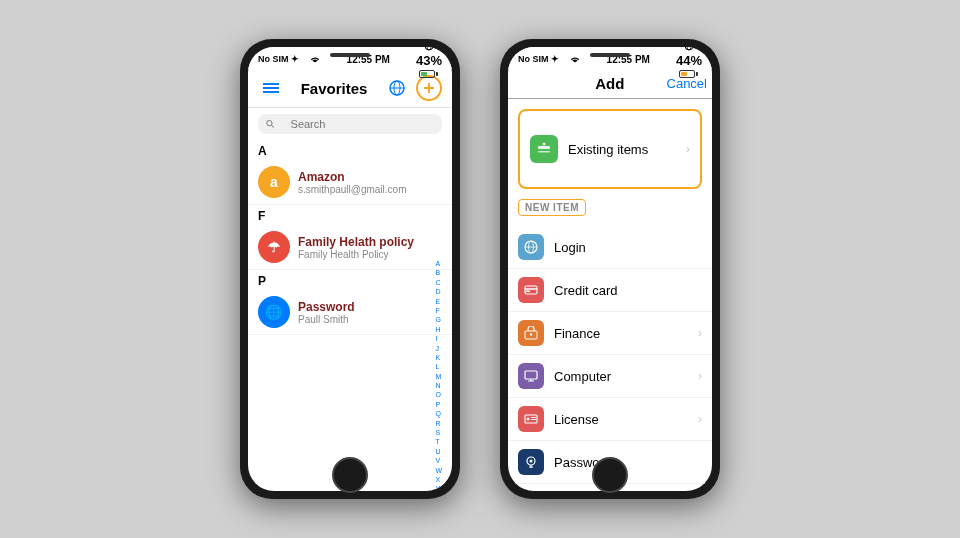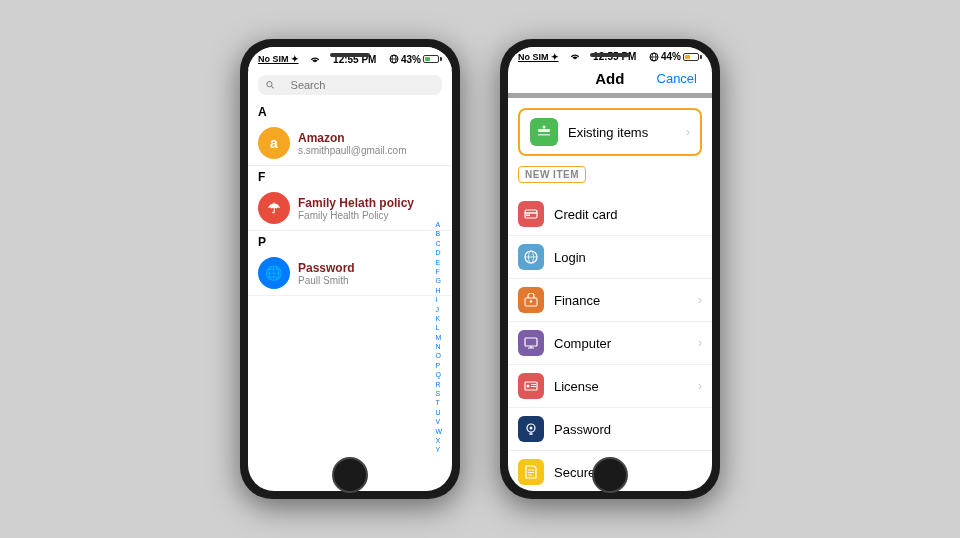--- a/index.html
+++ b/index.html
@@ -65,23 +65,23 @@
       display: flex;
       justify-content: space-between;
       align-items: center;
       padding: 4px 10px 2px;
       font-size: 9px;
       font-weight: 600;
       color: #000;
       background: #fff;
       height: 22px;
     }
-    .status-left { display: flex; gap: 10px; align-items: center; text-decoration: underline; }
+    .status-left { display: flex; gap: 10px; align-items: center; }
     .status-center { font-size: 10px; font-weight: 600; }
-    .status-right { display: flex; gap: 2px; align-items: center; font-size: 10px; }
+    .status-right { display: flex; gap: 2px; align-items: center; font-size: 13px; flex-direction: column; }
     .battery {
       display: inline-flex;
       align-items: center;
       gap: 1px;
     }
     .battery-body {
       width: 16px;
       height: 8px;
       border: 1px solid #333;
       border-radius: 2px;
@@ -193,41 +193,41 @@
       color: #007aff;
       line-height: 1.2;
       cursor: pointer;
     }
 
     
     .nav-bar-2 {
       display: flex;
       align-items: center;
       justify-content: space-between;
-      padding: 6px 15px;
-      border-bottom: 5px solid #a3a3a3;
+      padding: 6px 5px;
+      border-bottom: 1px solid #a3a3a3;
       gap: 23px;
     }
     .nav-title-2 {
       font-size: 15px;
       font-weight: 600;
       color: #000;
     }
     .nav-cancel {
       font-size: 13px;
       color: #007aff;
       cursor: pointer;
     }
     .existing-item-row {
       display: flex;
       align-items: center;
       margin: 10px 10px 4px;
       border: 2px solid #f5a623;
       border-radius: 8px;
-      padding: 8px 10px;
+      padding: 24px 10px;
       cursor: pointer;
       background: #fff;
     }
     .existing-icon {
       width: 28px;
       height: 28px;
       border-radius: 6px;
       background: #4cba55;
       display: flex;
       align-items: center;
@@ -310,20 +310,45 @@
           <span>43%</span>
           <div class="battery">
             <div class="battery-body">
               <div class="battery-fill" style="width:43%;background:#4cba55;"></div>
             </div>
             <div class="battery-tip"></div>
           </div>
         </div>
       </div>
 
+      <div class="nav-bar">
+        <div class="icon-btn">
+          <svg width="16" height="12" viewBox="0 0 16 12">
+            <line x1="0" y1="2" x2="16" y2="2" stroke="#007aff" stroke-width="2"></line>
+            <line x1="0" y1="6" x2="16" y2="6" stroke="#007aff" stroke-width="2"></line>
+            <line x1="0" y1="10" x2="16" y2="10" stroke="#007aff" stroke-width="2"></line>
+          </svg>
+        </div>
+        <div class="nav-title">Favorites</div>
+        <div class="nav-icons">
+          <div class="icon-btn">
+            <svg width="16" height="16" viewBox="0 0 16 16">
+              <circle cx="8" cy="8" r="7" fill="none" stroke="#007aff" stroke-width="1.5"></circle>
+              <ellipse cx="8" cy="8" rx="3" ry="7" fill="none" stroke="#007aff" stroke-width="1"></ellipse>
+              <line x1="1" y1="8" x2="15" y2="8" stroke="#007aff" stroke-width="1"></line>
+            </svg>
+          </div>
+          <div class="icon-btn icon-btn-plus">
+            <svg width="12" height="12" viewBox="0 0 12 12">
+              <line x1="6" y1="1" x2="6" y2="11" stroke="#f5a623" stroke-width="2"></line>
+              <line x1="1" y1="6" x2="11" y2="6" stroke="#f5a623" stroke-width="2"></line>
+            </svg>
+          </div>
+        </div>
+      </div>
 
       <div class="search-bar">
         <svg width="10" height="10" viewBox="0 0 10 10">
           <circle cx="4" cy="4" r="3" fill="none" stroke="#888" stroke-width="1.2"></circle>
           <line x1="6.5" y1="6.5" x2="9" y2="9" stroke="#888" stroke-width="1.2"></line>
         </svg>
         <input type="text" readonly="" placeholder="Search" style="">
       </div>
 
       <div style="flex:1;overflow:hidden;position:relative;">
@@ -441,39 +466,39 @@
         <span class="chevron">›</span>
       </div>
 
       <div class="new-item-section">
         <span class="new-item-badge">NEW ITEM</span>
       </div>
 
       <div>
 
         <div class="menu-item">
+          <div class="menu-icon" style="background:#5ba4cf;">
+            <svg width="14" height="14" viewBox="0 0 14 14">
+              <circle cx="7" cy="7" r="6" fill="none" stroke="#fff" stroke-width="1.2"></circle>
+              <ellipse cx="7" cy="7" rx="2.5" ry="6" fill="none" stroke="#fff" stroke-width="0.8"></ellipse>
+              <line x1="1" y1="7" x2="13" y2="7" stroke="#fff" stroke-width="0.8"></line>
+            </svg>
+          </div>
+          <span class="menu-label">Login</span>
+        </div>
+
+        <div class="menu-item">
           <div class="menu-icon" style="background:#e05757;">
             <svg width="14" height="10" viewBox="0 0 14 10">
               <rect x="1" y="1" width="12" height="8" rx="1.5" fill="none" stroke="#fff" stroke-width="1.2"></rect>
               <line x1="1" y1="4" x2="13" y2="4" stroke="#fff" stroke-width="1.5"></line>
               <rect x="2" y="5.5" width="4" height="1.5" rx="0.5" fill="#fff"></rect>
             </svg>
           </div>
           <span class="menu-label">Credit card</span>
-        </div>
-
-        <div class="menu-item">
-          <div class="menu-icon" style="background:#5ba4cf;">
-            <svg width="14" height="14" viewBox="0 0 14 14">
-              <circle cx="7" cy="7" r="6" fill="none" stroke="#fff" stroke-width="1.2"></circle>
-              <ellipse cx="7" cy="7" rx="2.5" ry="6" fill="none" stroke="#fff" stroke-width="0.8"></ellipse>
-              <line x1="1" y1="7" x2="13" y2="7" stroke="#fff" stroke-width="0.8"></line>
-            </svg>
-          </div>
-          <span class="menu-label">Login</span>
         </div>
 
         <div class="menu-item">
           <div class="menu-icon" style="background:#e07830;">
             <svg width="14" height="14" viewBox="0 0 14 14">
               <rect x="1" y="5" width="12" height="8" rx="1" fill="none" stroke="#fff" stroke-width="1"></rect>
               <path d="M4 5V3a3 3 0 0 1 6 0v2" fill="none" stroke="#fff" stroke-width="1.2"></path>
               <circle cx="7" cy="8.5" r="1.2" fill="#fff"></circle>
             </svg>
           </div>

